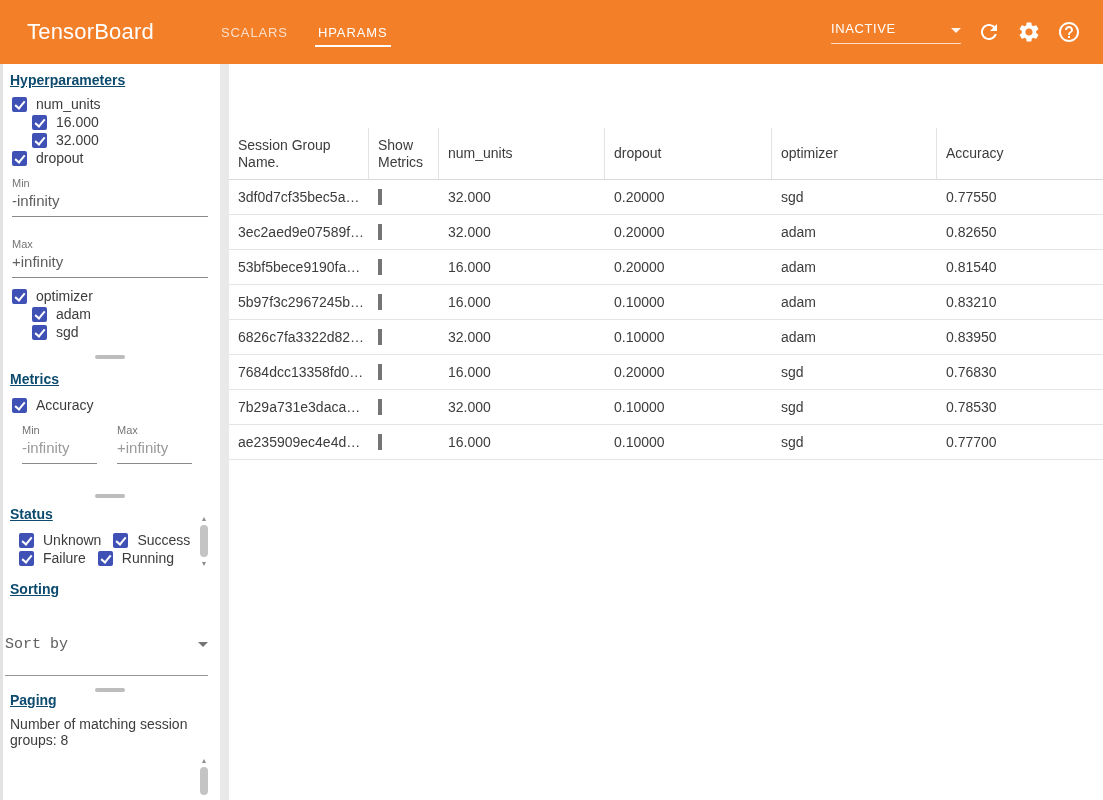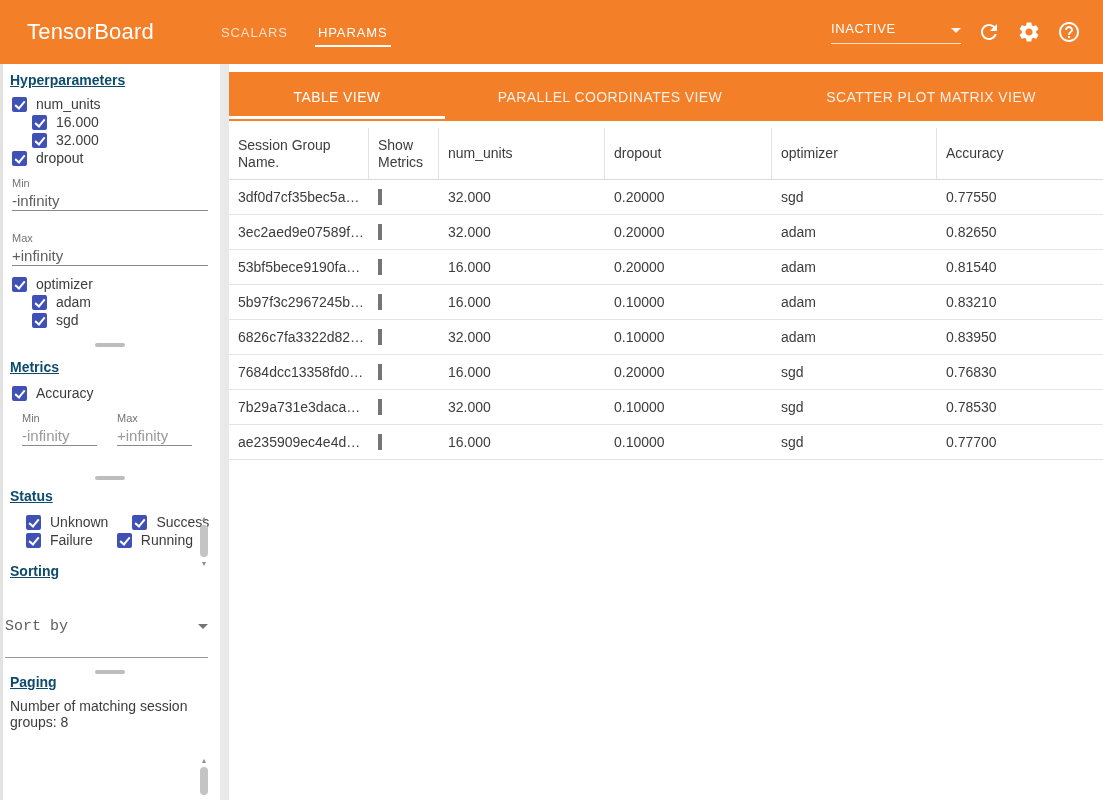--- a/index.html
+++ b/index.html
@@ -28,26 +28,26 @@
   .sb-strip { position:absolute; left:0; top:0; width:3px; height:100%; background:#e2e2e2; }
   .sb-h { font-size:14px; font-weight:700; text-decoration:underline; color:#0c4a6e; margin-left:10px; }
   .cb-row { display:flex; align-items:center; height:18px; margin-left:12px; font-size:14px; color:#3c3c3c; }
   .cb-row .lbl { margin-left:9px; white-space:nowrap; }
   .cb-row.child { margin-left:32px; }
   .cbx { width:15px; height:15px; border:2px solid #757575; border-radius:2px; position:relative; flex:none; cursor:pointer; background:#fff; }
   .cbx.checked { background:var(--cb-blue); border-color:var(--cb-blue); }
   .cbx.checked::after { content:""; position:absolute; left:1px; top:2px; width:8px; height:4px; border:solid #fff; border-width:0 0 2px 2px; transform:rotate(-50deg); }
   .field { margin-left:12px; margin-right:12px; }
   .field .flabel { font-size:11px; color:#757575; }
-  .field input { display:block; width:100%; border:none; border-bottom:1px solid #8a8a8a; outline:none; background:transparent; font-family:inherit; font-size:15px; color:#5f5f5f; padding:3px 0 1px; }
+  .field input { display:block; width:100%; border:none; border-bottom:1px solid #8a8a8a; outline:none; background:transparent; font-family:inherit; font-size:15px; color:#5f5f5f; padding:3px 0 7px; }
   .field input::placeholder { color:#9a9a9a; }
   .handle { width:30px; height:4px; border-radius:2px; background:#bdbdbd; margin:0 auto; cursor:row-resize; }
   .minmax-row { display:flex; column-gap:20px; margin-left:22px; }
   .minmax-row .field { margin:0; width:75px; }
-  .status-grid { display:flex; flex-wrap:wrap; width:185px; margin-left:26px; column-gap:24px; }
+  .status-grid { display:flex; flex-wrap:wrap; width:185px; margin-left:19px; column-gap:12px; }
   .status-grid .cb-row { margin-left:0; }
   .select-line { margin-left:5px; margin-right:12px; border-bottom:1px solid #979797; padding-bottom:22px; display:flex; justify-content:space-between; align-items:center; font-size:15px; color:#5f5f5f; cursor:pointer;font-family:Liberation Mono, monospace; }
   .tri { width:0; height:0; border-left:5px solid transparent; border-right:5px solid transparent; border-top:5px solid #757575; }
   .vscroll { position:absolute; width:10px; display:flex; flex-direction:column; align-items:center; right:11px; }
   .vs-arrow { font-size:7px; color:#8f8f8f; line-height:9px; cursor:pointer; }
   .vs-thumb { width:8px; background:#c4c4c4; border-radius:4px; margin:2px 0; cursor:pointer; }
   .paging-text { margin:8px 12px 0 10px; width:182px; font-size:14px; line-height:16px; color:#3c3c3c; }
 
   
   .main { position:absolute; left:229px; top:64px; width:874px; height:736px; background:#fff; }
@@ -205,25 +205,20 @@
     <div class="sb-h" style="">Paging</div>
     <div class="paging-text">Number of matching session groups: 8</div>
     <div class="vscroll" style="top:692px; height:44px">
       <span class="vs-arrow">▲</span>
       <span class="vs-thumb" style="height:28px"></span>
     </div>
   </div>
 </div>
 
 <div class="main">
-  <div class="view-tabs">
-    <div class="view-tab vt-1 active">TABLE VIEW</div>
-    <div class="view-tab vt-2">PARALLEL COORDINATES VIEW</div>
-    <div class="view-tab vt-3">SCATTER PLOT MATRIX VIEW</div>
-  </div>
 
   <div class="table">
     <div class="thead">
       <div class="th c1">Session Group Name.</div>
       <div class="th c2">Show Metrics</div>
       <div class="th c3">num_units</div>
       <div class="th c4">dropout</div>
       <div class="th c5">optimizer</div>
       <div class="th c6">Accuracy</div>
     </div>

